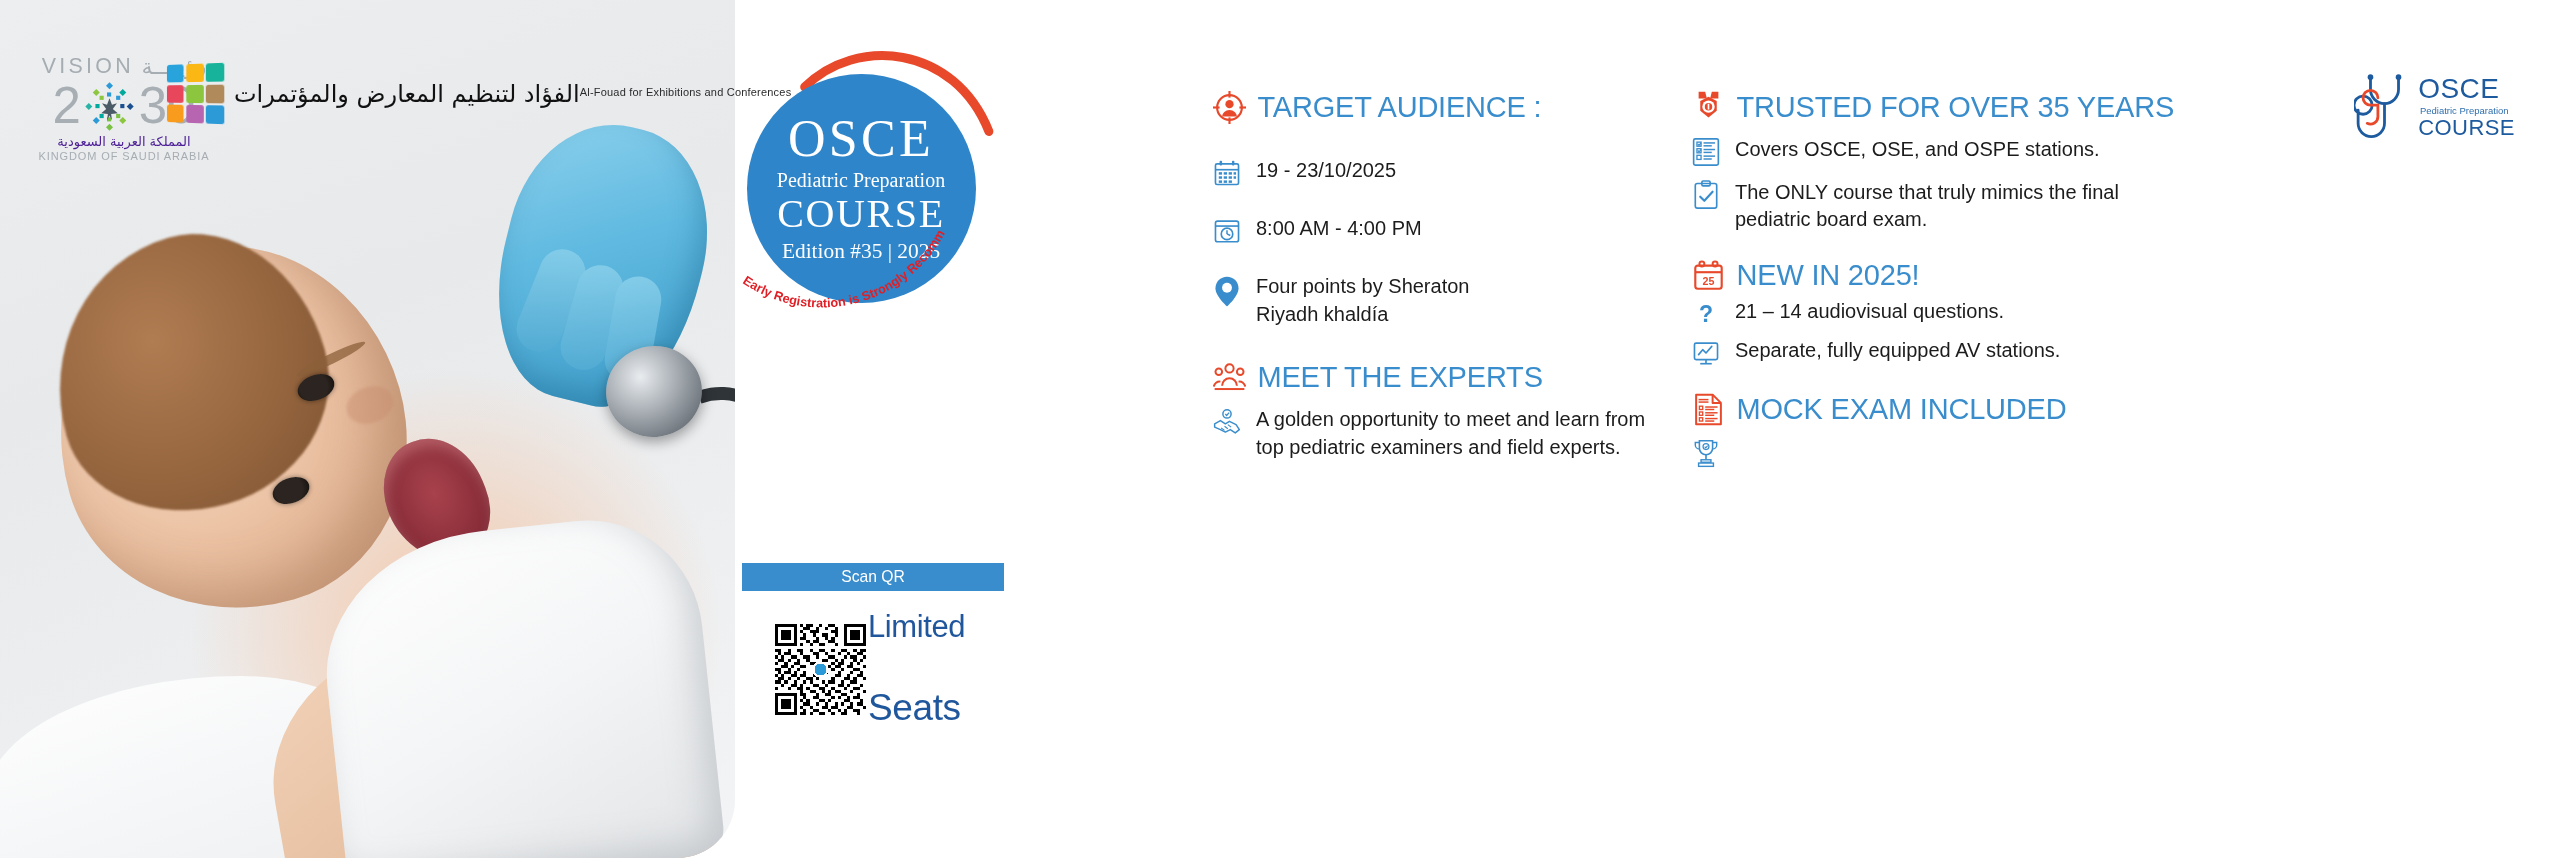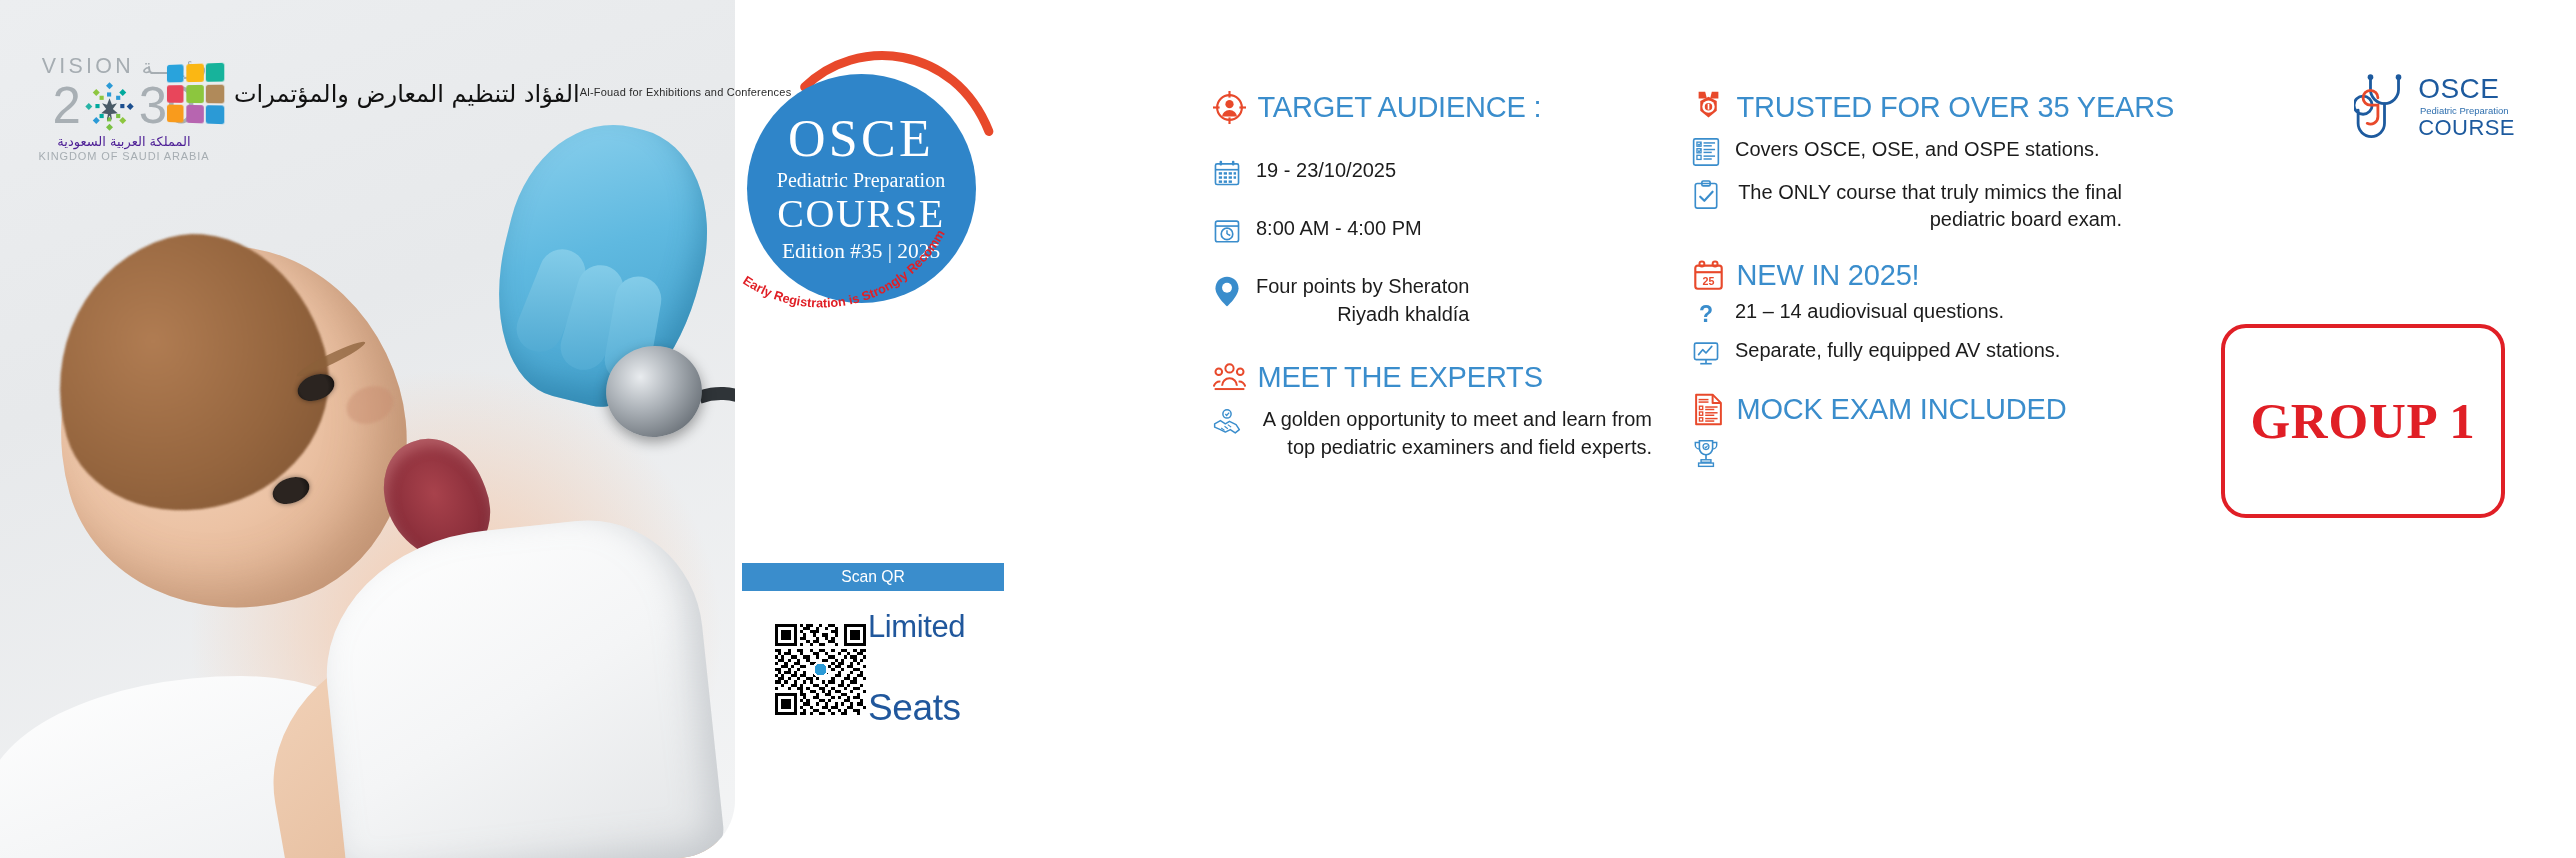--- a/index.html
+++ b/index.html
@@ -154,21 +154,21 @@
 
   
   .col { position:absolute; top: 91px; }
   .col-a { left: 1213px; width: 462px; }
   .col-b { left: 1692px; width: 519px; }
 
   .sec-head { display:flex; align-items:center; gap: 11.5px; margin-bottom: 6.6px; }
   .sec-head .icon { flex: 0 0 auto; width: 33px; height: 33px; display:block; }
   .sec-head .title { color:#3a8dcc; font-size: 29px; letter-spacing: -0.2px; white-space: nowrap; }
 
-  .bullet { display:flex; align-items:flex-start; gap: 15px; margin-top: 11.5px; text-align: right; }
+  .bullet { display:flex; align-items:flex-start; gap: 15px; margin-top: 11.5px; }
   .bullet .icon { flex: 0 0 auto; width: 28px; height: 30px; margin-top: 1.6px; }
   .bullet .txt { color:#1c1c1c; font-size: 20px; line-height: 1.38; }
   .plain-text { color:#1c1c1c; font-size: 20px; line-height: 1.38; margin-left: 43px; }
 
   .gap-m { height: 25px; }
   .gap-s { height: 15px; }
   .gap-l { height: 33px; }
 
   
   .group-box {
@@ -723,23 +723,20 @@
           <circle cx="17" cy="9" r="3.6" fill="none" stroke="#3a8dcc" stroke-width="1.5"></circle>
           <path d="M15.4 9 l1.3 1.5 2.3 -2.6" fill="none" stroke="#3a8dcc" stroke-width="1.3"></path>
           <line x1="17" y1="19" x2="17" y2="25" stroke="#3a8dcc" stroke-width="2"></line>
           <rect x="11" y="25" width="12" height="3" fill="none" stroke="#3a8dcc" stroke-width="1.7"></rect>
           <rect x="8" y="29" width="18" height="4" fill="none" stroke="#3a8dcc" stroke-width="1.7"></rect>
         </svg>
       </span>
     </div>
   </div>
 
-  <div class="group-box">
-    <span>GROUP 1</span>
-  </div>
 
   <div class="osce-mini">
     <span class="steth">
       <svg viewBox="0 0 74 86" width="61" height="71">
         <path d="M20 6 v14 a17 17 0 0 0 34 0 v-14" fill="none" stroke="#1d5a9e" stroke-width="3.4" stroke-linecap="round"></path>
         <circle cx="20" cy="5" r="3.4" fill="#1d5a9e"></circle>
         <circle cx="54" cy="5" r="3.4" fill="#1d5a9e"></circle>
         <path d="M37 37 v24 a16 16 0 0 1 -32 0 v-16" fill="none" stroke="#1d5a9e" stroke-width="3.4" stroke-linecap="round"></path>
         <circle cx="11" cy="39" r="11" fill="none" stroke="#1d5a9e" stroke-width="3.4"></circle>
         <path d="M29 30 a9 9 0 1 0 -9 9 h9 v14 a9 9 0 0 1 -13 8" fill="none" stroke="#e8492b" stroke-width="3.4" stroke-linecap="round"></path>

